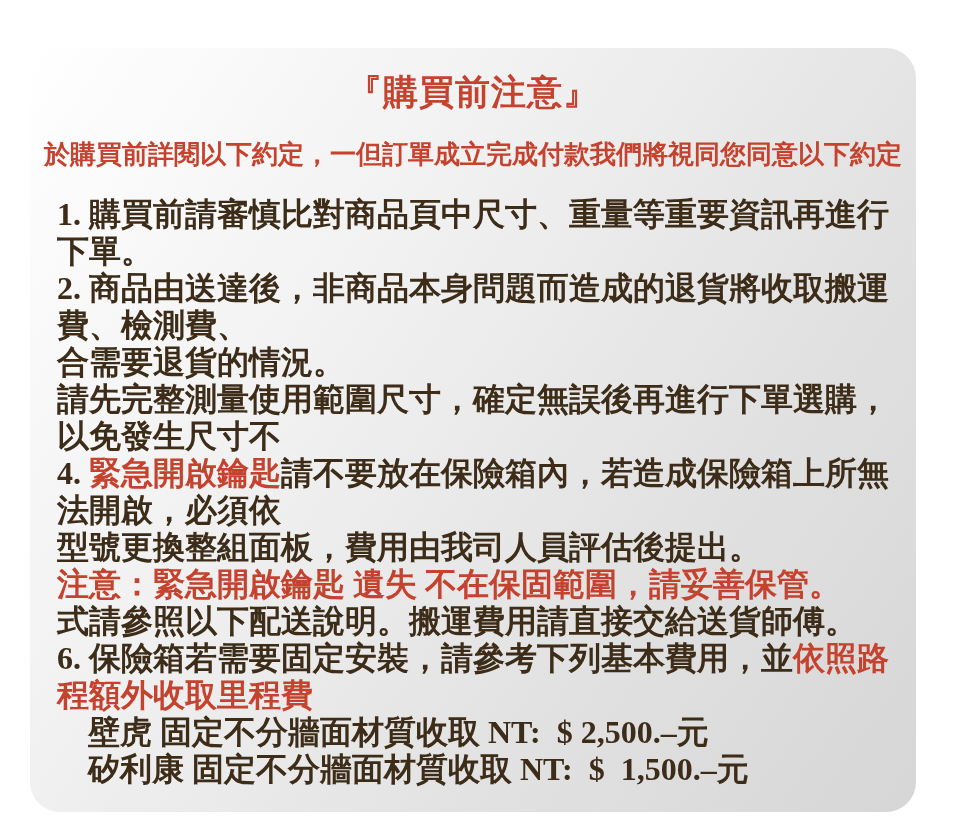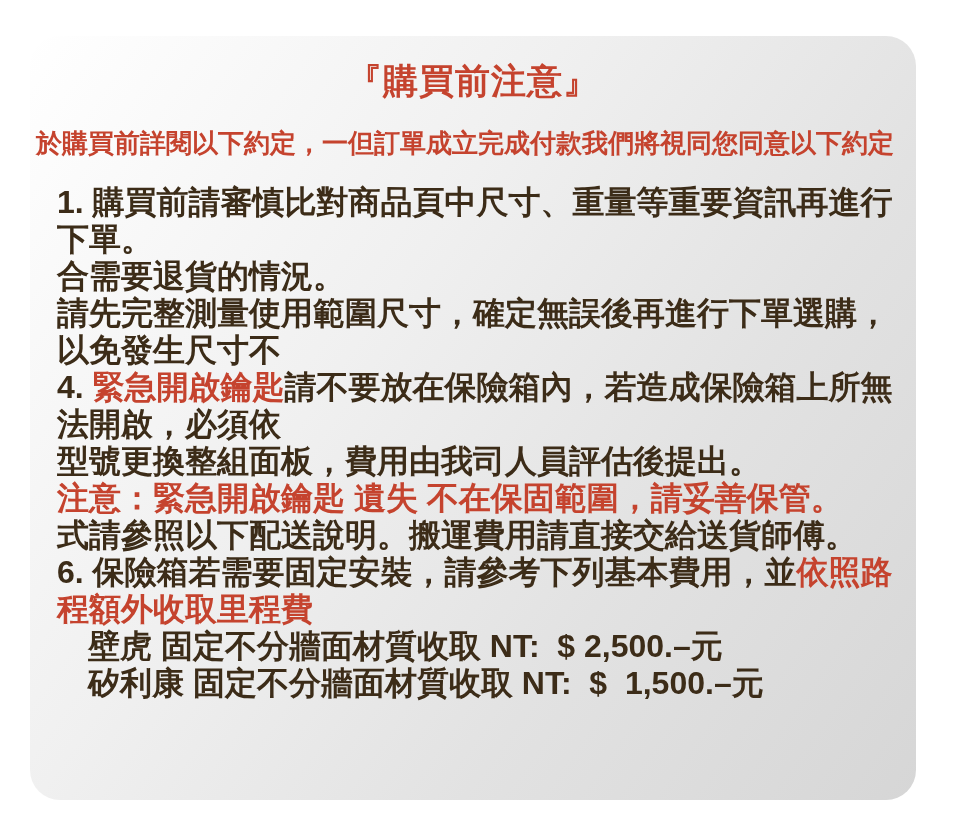--- a/index.html
+++ b/index.html
@@ -7,39 +7,40 @@
     padding: 0;
     width: 960px;
     height: 840px;
     background: #ffffff;
     overflow: hidden;
     font-family: "Liberation Sans", sans-serif;
   }
   .notice-card {
     position: absolute;
     left: 30px;
-    top: 36px;
+    top: 48px;
     width: 886px;
     height: 764px;
     border-radius: 30px;
     background: linear-gradient(125deg, #ffffff 0%, #f0f0f0 38%, #e2e2e2 68%, #d6d6d6 100%);
     box-sizing: border-box;
     padding-top: 24px;
+    font-family: Liberation Serif, serif;
   }
   .notice-title {
     text-align: center;
     font-size: 35px;
     line-height: 42px;
     font-weight: 700;
     color: var(--red);
     margin: 0;
     letter-spacing: 1px;
   }
   .notice-subtitle {
-    text-align: left;
+    text-align: center;
     font-size: 26px;
     line-height: 34px;
     font-weight: 700;
     color: var(--red);
     margin: 24px 6px 4px 6px;
   }
   .notice-body {
     margin-top: 24px;
     padding-left: 27px;
     padding-right: 10px;
@@ -57,20 +58,21 @@
   .seg-red  { color: var(--red); }
 </style>
 </head>
 <body>
 
 <div class="notice-card">
   <h1 class="notice-title">『購買前注意』</h1>
   <div class="notice-subtitle">於購買前詳閱以下約定，一但訂單成立完成付款我們將視同您同意以下約定</div>
   <div class="notice-body">
       <p class="line"><span class="seg-dark">1. 購買前請審慎比對商品頁中尺寸、重量等重要資訊再進行下單。</span></p>
+      <p class="line"><span class="seg-dark">2. 商品由送達後，非商品本身問題而造成的退貨將收取搬運費、檢測費、</span></p>
       <p class="line"><span class="seg-dark">合需要退貨的情況。</span></p>
       <p class="line"><span class="seg-dark">請先完整測量使用範圍尺寸，確定無誤後再進行下單選購，以免發生尺寸不</span></p>
       <p class="line"><span class="seg-dark">4. </span><span class="seg-red">緊急開啟鑰匙</span><span class="seg-dark">請不要放在保險箱內，若造成保險箱上所無法開啟，必須依</span></p>
       <p class="line"><span class="seg-dark">型號更換整組面板，費用由我司人員評估後提出。</span></p>
       <p class="line"><span class="seg-red">注意：緊急開啟鑰匙 遺失 不在保固範圍，請妥善保管。</span></p>
       <p class="line"><span class="seg-dark">式請參照以下配送說明。搬運費用請直接交給送貨師傅。</span></p>
       <p class="line"><span class="seg-dark">6. 保險箱若需要固定安裝，請參考下列基本費用，並</span><span class="seg-red">依照路程額外收取里程費</span></p>
       <p class="line indent bold"><span class="seg-dark">壁虎 固定不分牆面材質收取 NT:  $ 2,500.–元</span></p>
       <p class="line indent bold"><span class="seg-dark">矽利康 固定不分牆面材質收取 NT:  $  1,500.–元</span></p>
     </div>

